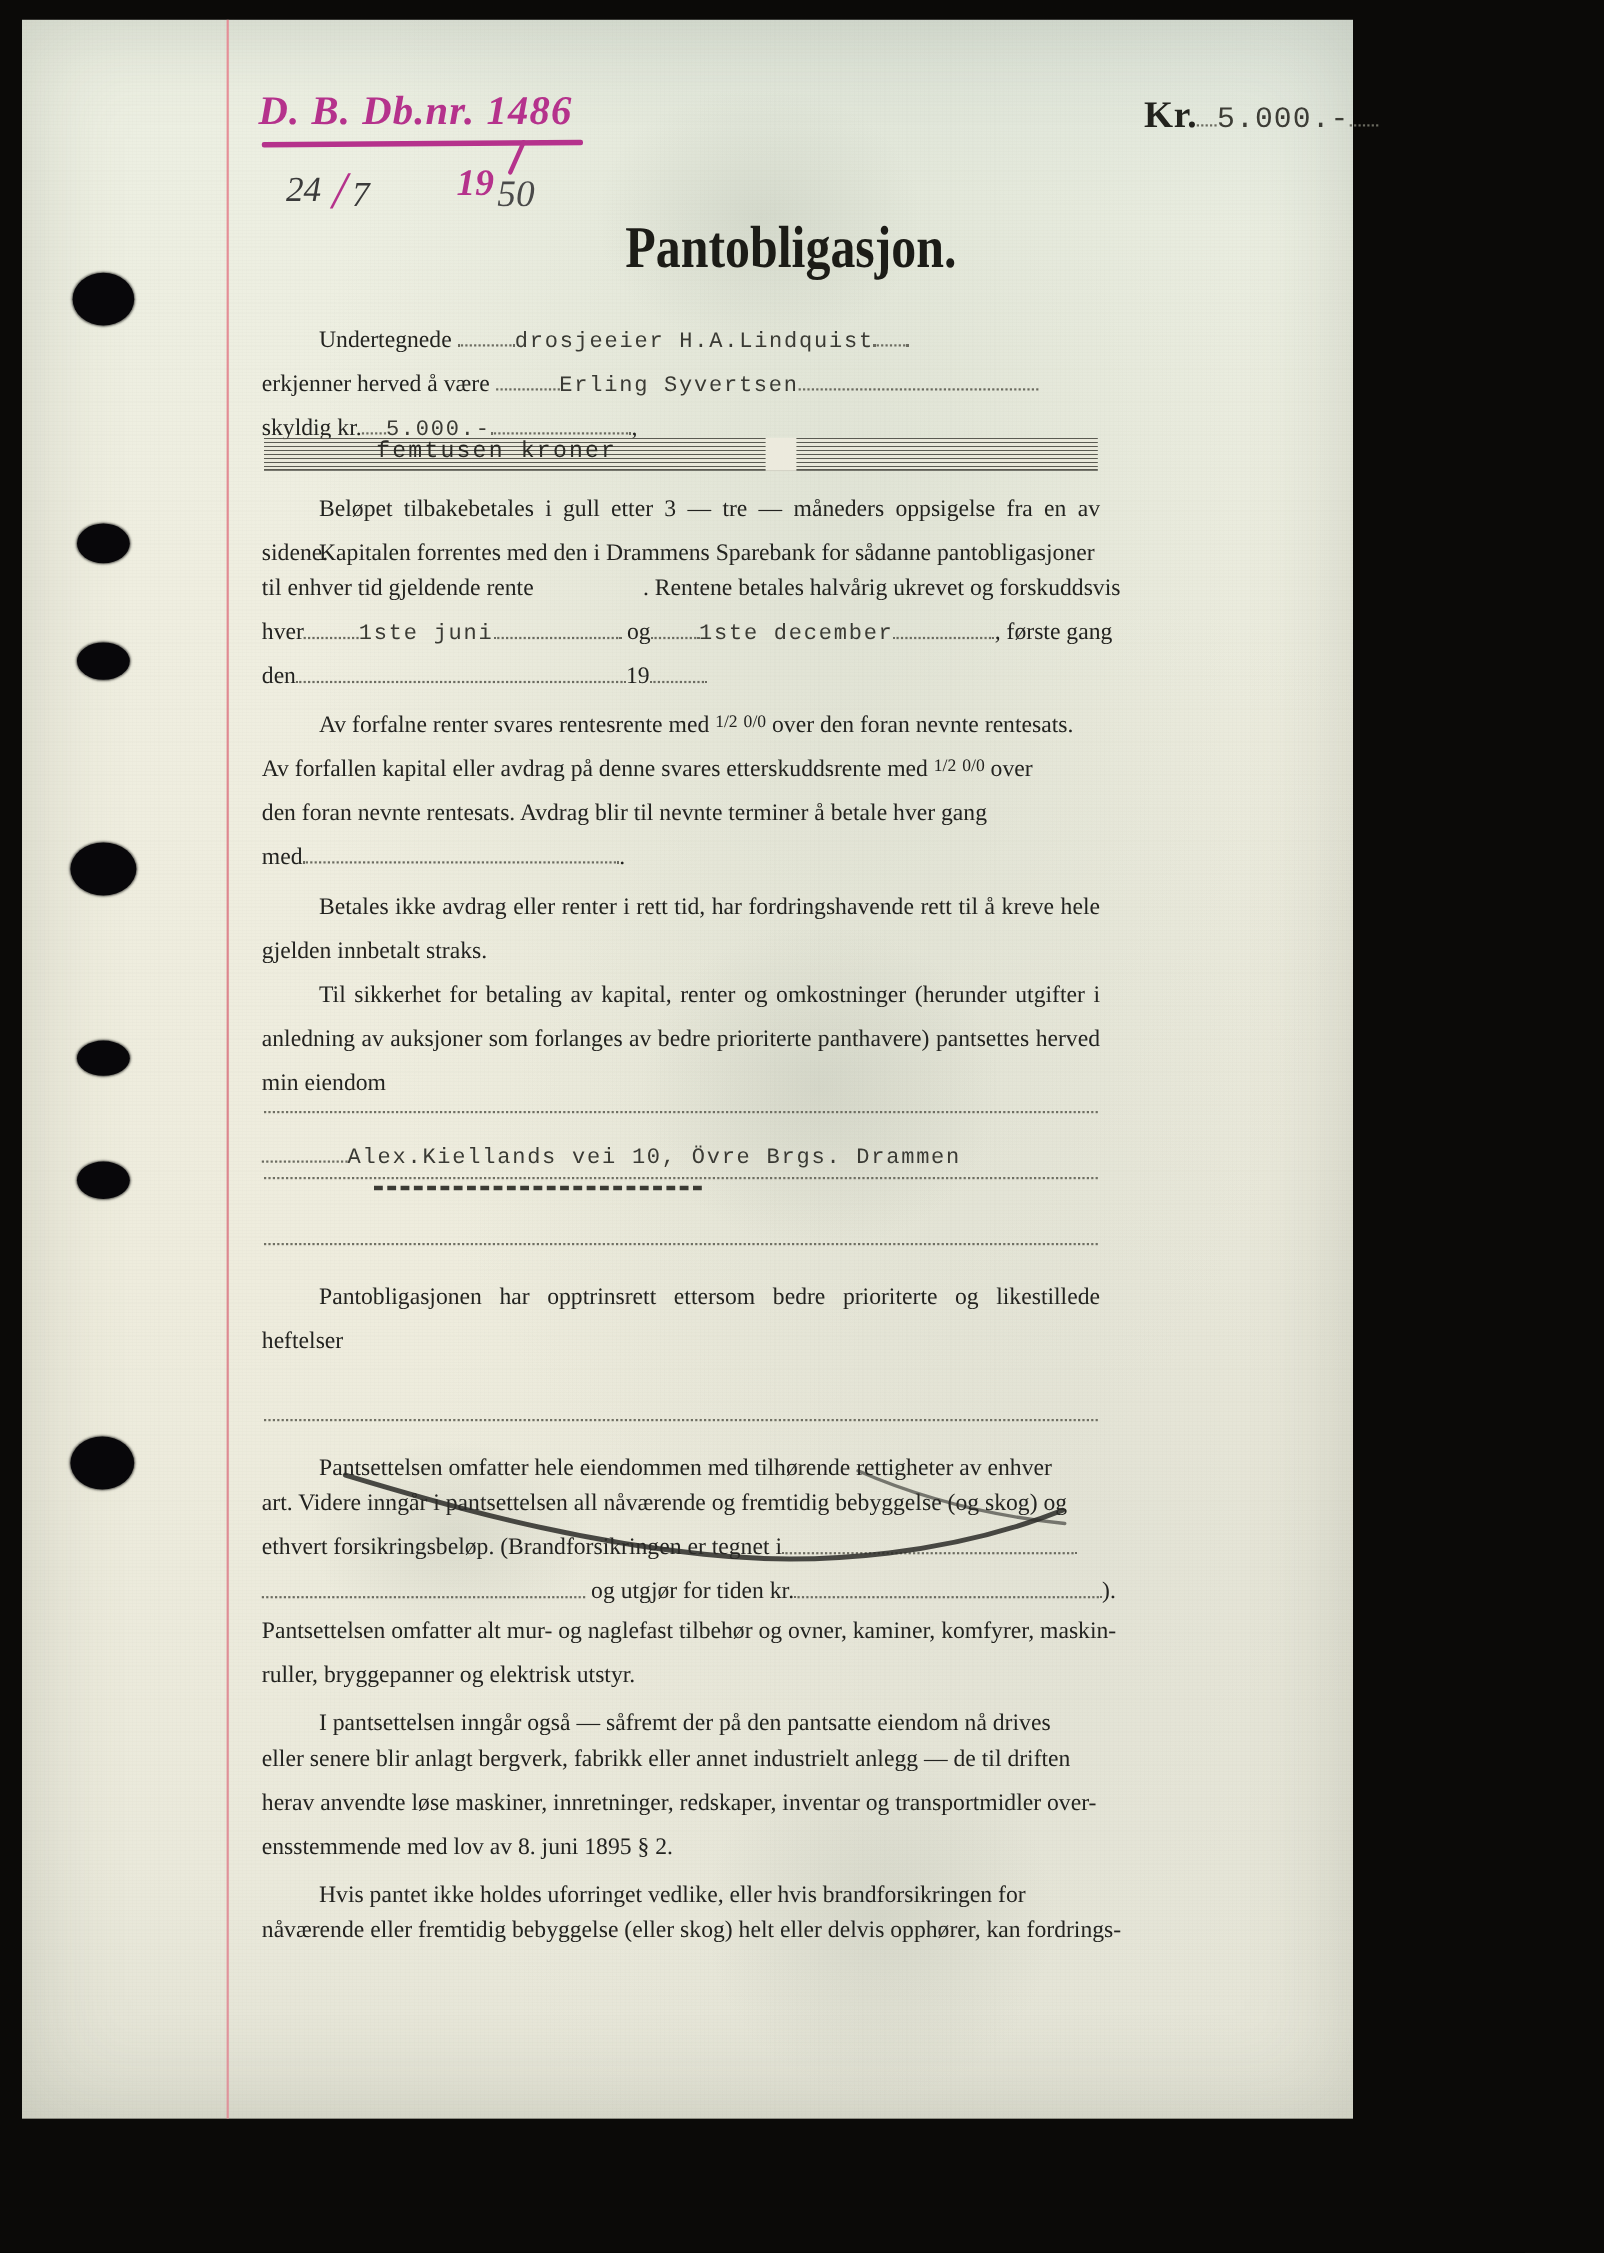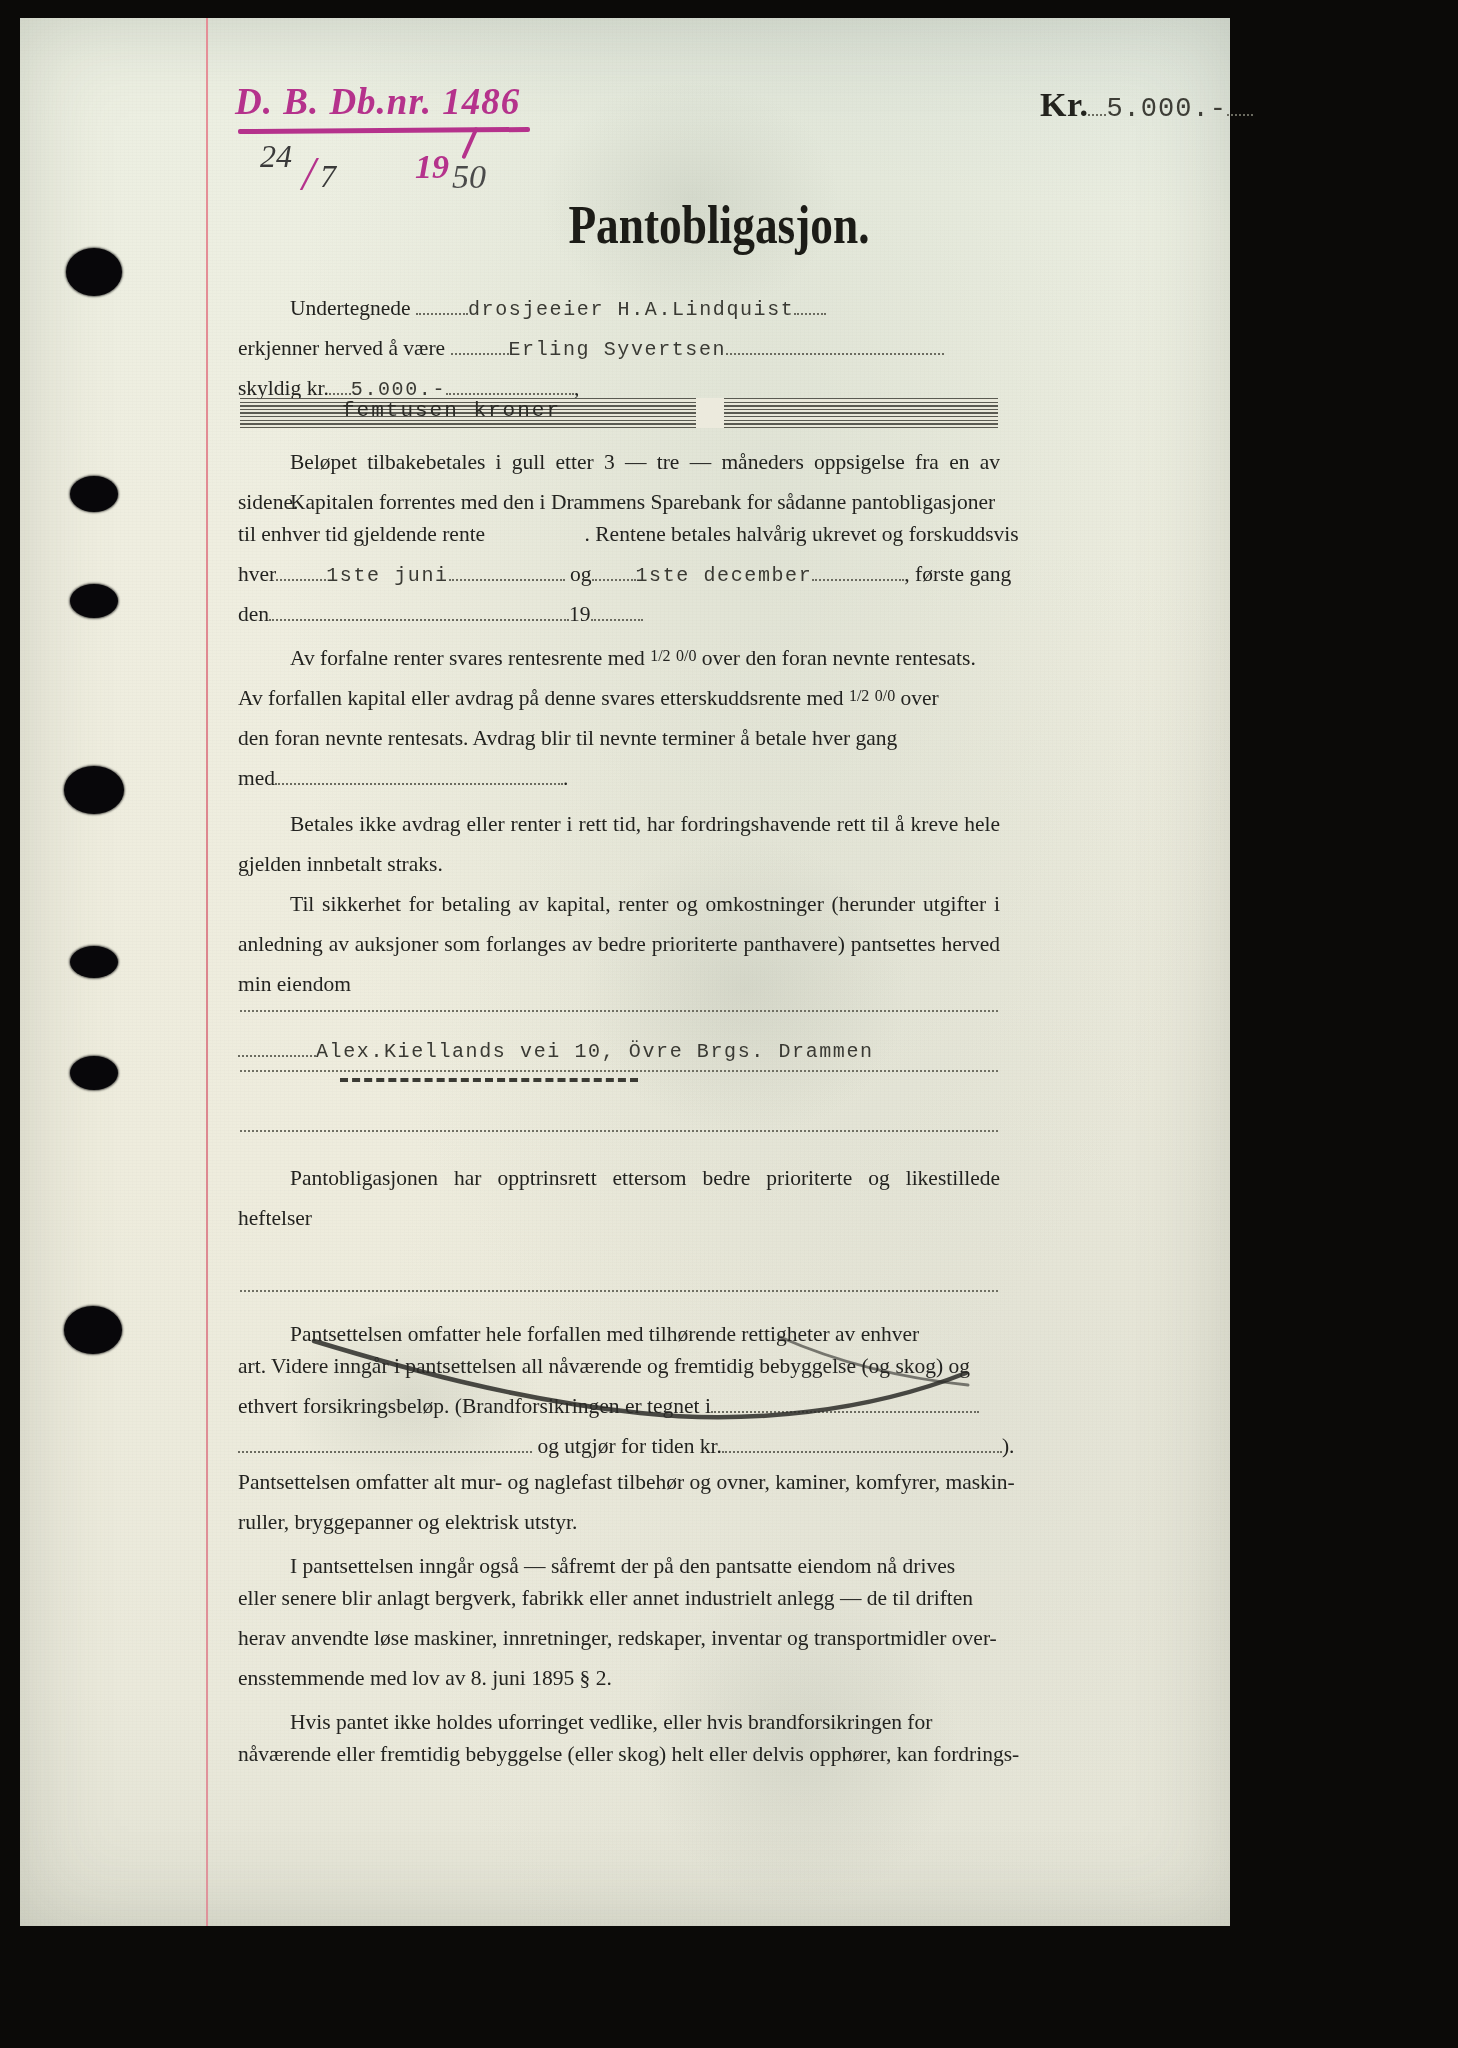--- a/index.html
+++ b/index.html
@@ -35,21 +35,21 @@
         box-shadow:0 0 2px 1px rgba(0,0,0,.6);}
 
   
   #content{position:absolute;left:0;top:0;width:1398px;height:1908px;}
 
   .stamp{position:absolute;color:#b5328c;font-family:"Liberation Serif",serif;
          font-style:italic;white-space:nowrap;}
   #stamp-ref{left:215px;top:62px;font-size:37px;letter-spacing:1px;font-weight:700;}
   #stamp-underline{position:absolute;left:218px;top:110px;width:292px;height:5px;
         background:#b5328c;transform:rotate(-.4deg);border-radius:2px;}
-  #stamp-day{left:240px;top:120px;font-size:32px;color:#3a3a3a;}
+  #stamp-day{left:240px;top:136px;font-size:32px;color:#3a3a3a;}
   #stamp-slash{left:282px;top:128px;font-size:48px;color:#b5328c;}
   #stamp-mon{left:300px;top:140px;font-size:32px;color:#3a3a3a;}
   #stamp-19{left:395px;top:130px;font-size:34px;font-weight:700;}
   #stamp-year{left:432px;top:140px;font-size:34px;color:#4a4a4a;}
   #stamp-tick{position:absolute;left:448px;top:108px;width:4px;height:34px;background:#b5328c;
         transform:rotate(24deg);border-radius:2px;}
 
   #kr{position:absolute;left:1020px;top:68px;font-size:34px;font-weight:700;
       color:#23231e;letter-spacing:.5px;white-space:nowrap;}
   #kr .tw{font-family:"Liberation Mono",monospace;font-weight:400;font-size:27px;
@@ -179,21 +179,21 @@
       <div class="dotline" style="left:220px;top:1052px;width:758px;"></div>
       <div class="fline" style="top:1020px;">
         <span class="dots" style="width:78px;"></span><span class="tw">Alex.Kiellands vei 10, Övre Brgs. Drammen</span>
       </div>
       <div class="dashline" style="left:320px;top:1060px;width:298px;"></div>
       <div class="dotline" style="left:220px;top:1112px;width:758px;"></div>
 
       <div class="body ind" style="top:1140px;">Pantobligasjonen har opptrinsrett ettersom bedre prioriterte og likestilledе heftelser</div>
       <div class="dotline" style="left:220px;top:1272px;width:758px;"></div>
 
-      <div class="body ind" style="top:1296px;">Pantsettelsen omfatter hele forfallen med tilhørende rettigheter av enhver</div>
+      <div class="body ind" style="top:1296px;">Pantsettelsen omfatter hele eiendommen med tilhørende rettigheter av enhver</div>
       <div class="fline" style="top:1336px;">art.  Videre inngår i pantsettelsen all nåværende og fremtidig bebyggelse (og skog) og</div>
       <div class="fline" style="top:1376px;">
         <span>ethvert forsikringsbeløp.  (Brandforsikringen er tegnet i</span><span class="dots" style="width:268px;"></span>
       </div>
       <div class="fline" style="top:1416px;">
         <span class="dots" style="width:294px;"></span> <span>og utgjør for tiden kr.</span><span class="dots" style="width:280px;"></span><span>).</span>
       </div>
 
       <div class="fline" style="top:1452px;">Pantsettelsen omfatter alt mur- og naglefast tilbehør og ovner, kaminer, komfyrer, maskin-</div>
       <div class="fline" style="top:1492px;">ruller, bryggepanner og elektrisk utstyr.</div>

